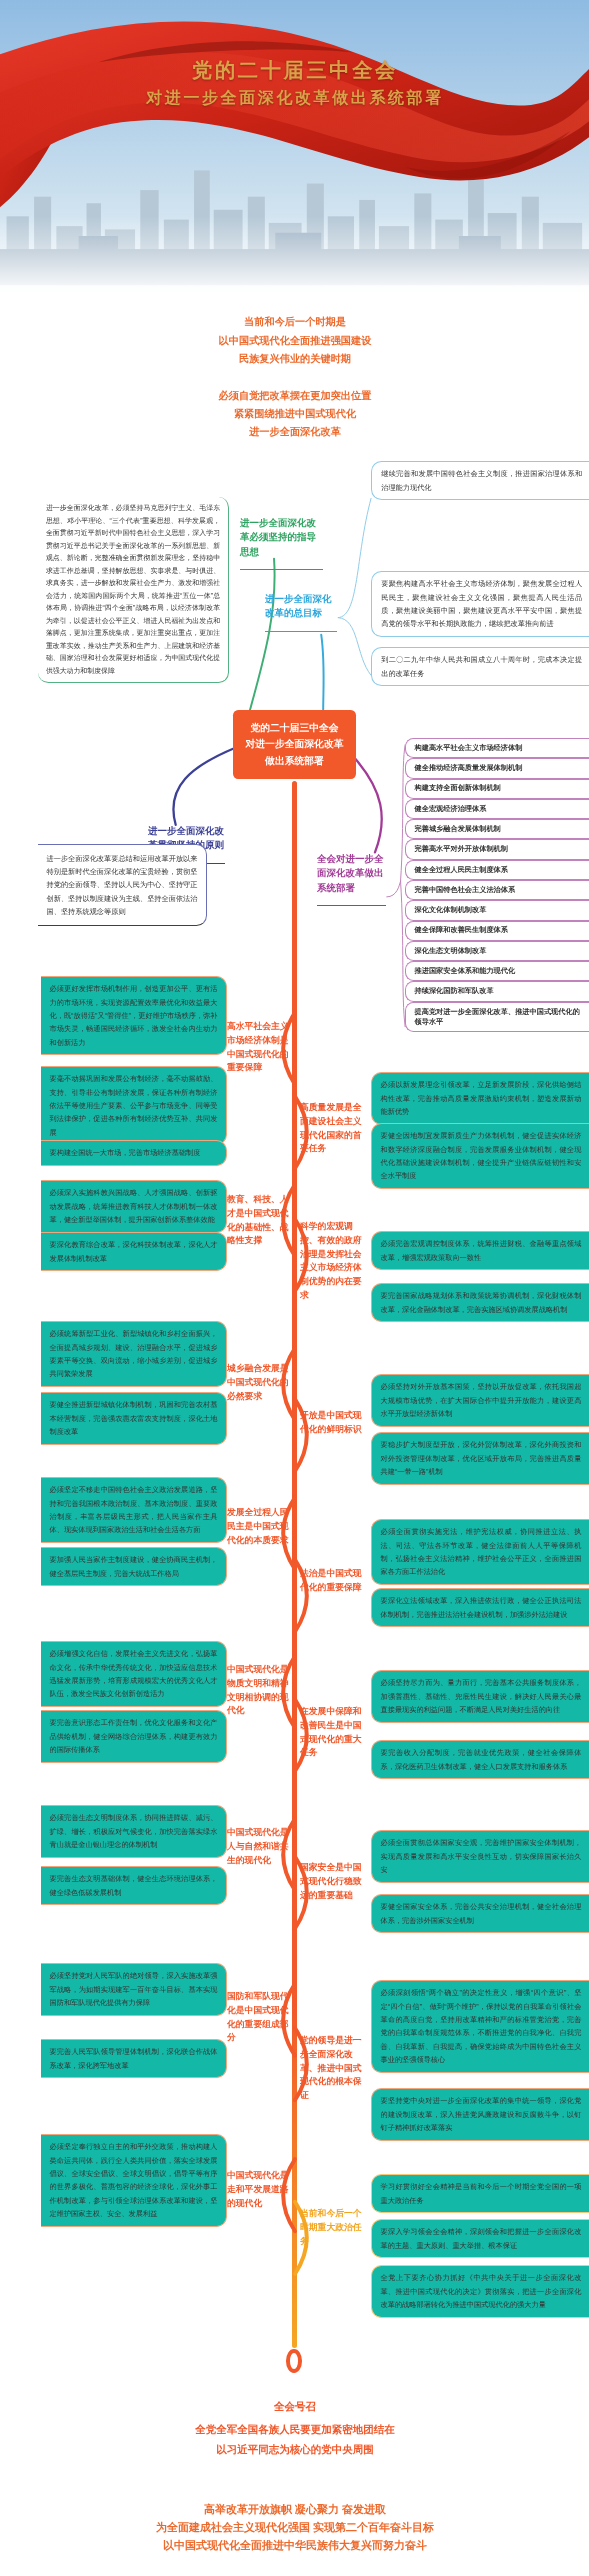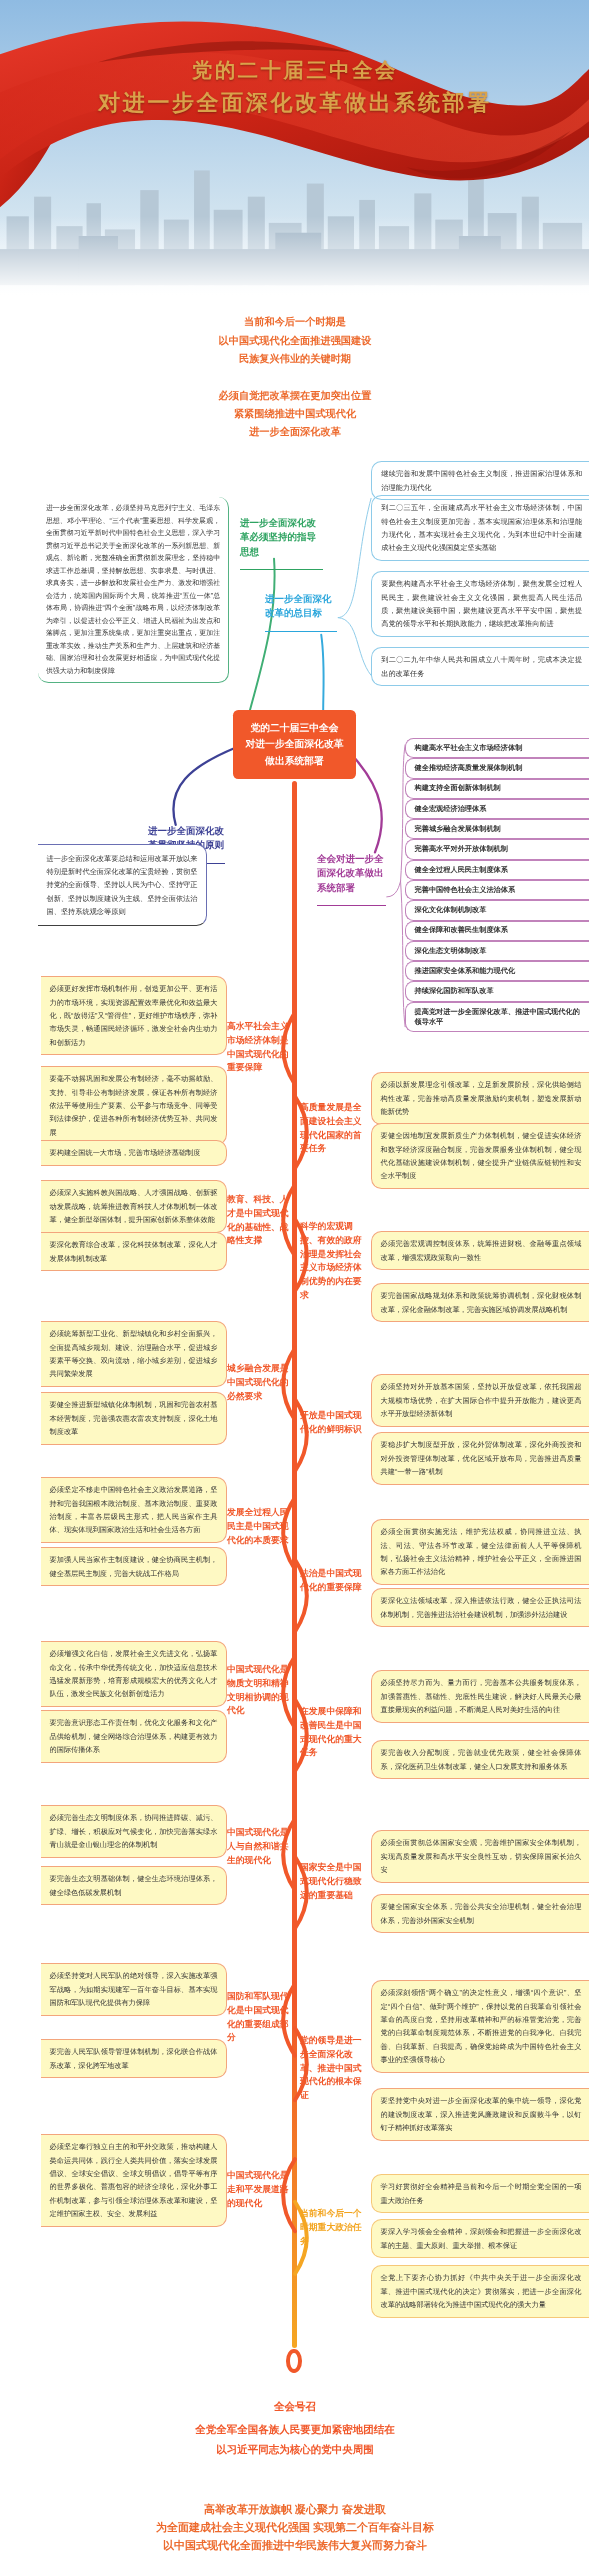--- a/index.html
+++ b/index.html
@@ -5,21 +5,21 @@
   html,body{margin:0;padding:0;background:#fff;}
   body{font-family:"Liberation Sans","DejaVu Sans",sans-serif;}
   .page{position:relative;width:590px;height:2576px;margin:0 auto;background:#fff;overflow:hidden;}
   .abs{position:absolute;}
   
   .banner{left:0;top:0;width:590px;height:295px;}
   .banner svg{display:block;}
   .title-line{left:0;width:590px;text-align:center;color:#d9a24a;font-weight:bold;
     text-shadow:0 1.3px 2px rgba(90,30,10,.55);letter-spacing:2.6px;}
   .title1{top:56px;font-size:20.3px;}
-  .title2{top:88px;font-size:22px;}
+  .title2{top:88px;font-size:16px;}
   
   .intro-line{left:0;width:590px;text-align:center;color:#ed6a2d;font-weight:bold;
     font-size:10.2px;line-height:18.3px;}
   
   .sec-label{font-weight:bold;font-size:9.5px;line-height:14.4px;padding-bottom:10px;}
   .lab-green{left:240px;top:516px;width:83px;color:#2ea361;border-bottom:1.3px solid #2ea361;}
   .lab-blue{left:265px;top:592px;width:72px;color:#2aa6dc;border-bottom:1.3px solid #2aa6dc;}
   .lab-indigo{left:148px;top:824px;width:77px;color:#3d4195;border-bottom:1.3px solid #3d4195;}
   .lab-purple{left:317px;top:852px;width:69px;color:#a23b97;border-bottom:1.3px solid #a23b97;}
   
@@ -46,21 +46,21 @@
   .spine{left:292px;top:781px;width:5.2px;height:1567px;border-radius:2.6px;
     background:linear-gradient(#f1582a 0%,#f1582a 78%,#f5a623 100%);}
   .spine-ring{left:286px;top:2349px;width:15.7px;height:23.6px;border:4.6px solid #f1582a;
     border-radius:50%;box-sizing:border-box;background:#fff;}
   
   .blabel{width:66px;font-weight:bold;font-size:8.8px;line-height:13.8px;color:#f1582a;}
   .blabel-l{left:227px;}
   .blabel-r{left:300px;}
   .yellow{color:#f3a41d;}
   
-  .card{font-size:7.2px;line-height:13.4px;color:#333;text-align:justify;background:#fef9c3;
+  .card{font-size:7.2px;line-height:13.4px;color:#333;text-align:justify;background:#14b8a6;
     padding:5.2px 8.5px;box-sizing:border-box;font-weight:500;}
   .card-l{left:41px;width:186px;border:0.9px solid #f3a57c;border-left:none;
     border-radius:0 10.5px 10.5px 0;}
   .card-r{left:371px;width:219px;border:0.9px solid #f3a57c;border-right:none;
     border-radius:10.5px 0 0 10.5px;}
   .card-y{border-color:#f6c878;}
   
   .foot-line{left:0;width:590px;text-align:center;font-weight:bold;}
   .call{color:#f1582a;font-size:10.5px;}
   .slogan{color:#ed6a2d;font-size:11px;margin-top:22px;}
@@ -153,21 +153,20 @@
       <path d="M540 455 C584 505 592 548 572 600" stroke="#a23b97" stroke-width="3.5"></path>
       <path d="M590 668 C606 668 609 650 611 644 M611 644 C617 556 612 470 618 436 M611 644 C617 736 612 820 618 866" stroke="#c183bb" stroke-width="1.5"></path>
     </g>
   </svg>
 
   <div class="abs sec-label lab-green">进一步全面深化改革必须坚持的指导思想</div>
   <div class="abs secbox box-green">进一步全面深化改革，必须坚持马克思列宁主义、毛泽东思想、邓小平理论、“三个代表”重要思想、科学发展观，全面贯彻习近平新时代中国特色社会主义思想，深入学习贯彻习近平总书记关于全面深化改革的一系列新思想、新观点、新论断，完整准确全面贯彻新发展理念，坚持稳中求进工作总基调，坚持解放思想、实事求是、与时俱进、求真务实，进一步解放和发展社会生产力、激发和增强社会活力，统筹国内国际两个大局，统筹推进“五位一体”总体布局，协调推进“四个全面”战略布局，以经济体制改革为牵引，以促进社会公平正义、增进人民福祉为出发点和落脚点，更加注重系统集成，更加注重突出重点，更加注重改革实效，推动生产关系和生产力、上层建筑和经济基础、国家治理和社会发展更好相适应，为中国式现代化提供强大动力和制度保障</div>
 
   <div class="abs sec-label lab-blue">进一步全面深化改革的总目标</div>
   <div class="abs goal-card" style="top:461px">继续完善和发展中国特色社会主义制度，推进国家治理体系和治理能力现代化</div>
-  <div class="abs goal-card" style="top:495px">到二〇三五年，全面建成高水平社会主义市场经济体制，中国特色社会主义制度更加完善，基本实现国家治理体系和治理能力现代化，基本实现社会主义现代化，为到本世纪中叶全面建成社会主义现代化强国奠定坚实基础</div>
   <div class="abs goal-card" style="top:571px">要聚焦构建高水平社会主义市场经济体制，聚焦发展全过程人民民主，聚焦建设社会主义文化强国，聚焦提高人民生活品质，聚焦建设美丽中国，聚焦建设更高水平平安中国，聚焦提高党的领导水平和长期执政能力，继续把改革推向前进</div>
   <div class="abs goal-card" style="top:647px">到二〇二九年中华人民共和国成立八十周年时，完成本决定提出的改革任务</div>
 
   <div class="abs center-node">
     <div>党的二十届三中全会</div>
     <div>对进一步全面深化改革</div>
     <div>做出系统部署</div>
   </div>
 
   <div class="abs sec-label lab-indigo">进一步全面深化改革贯彻坚持的原则</div>

